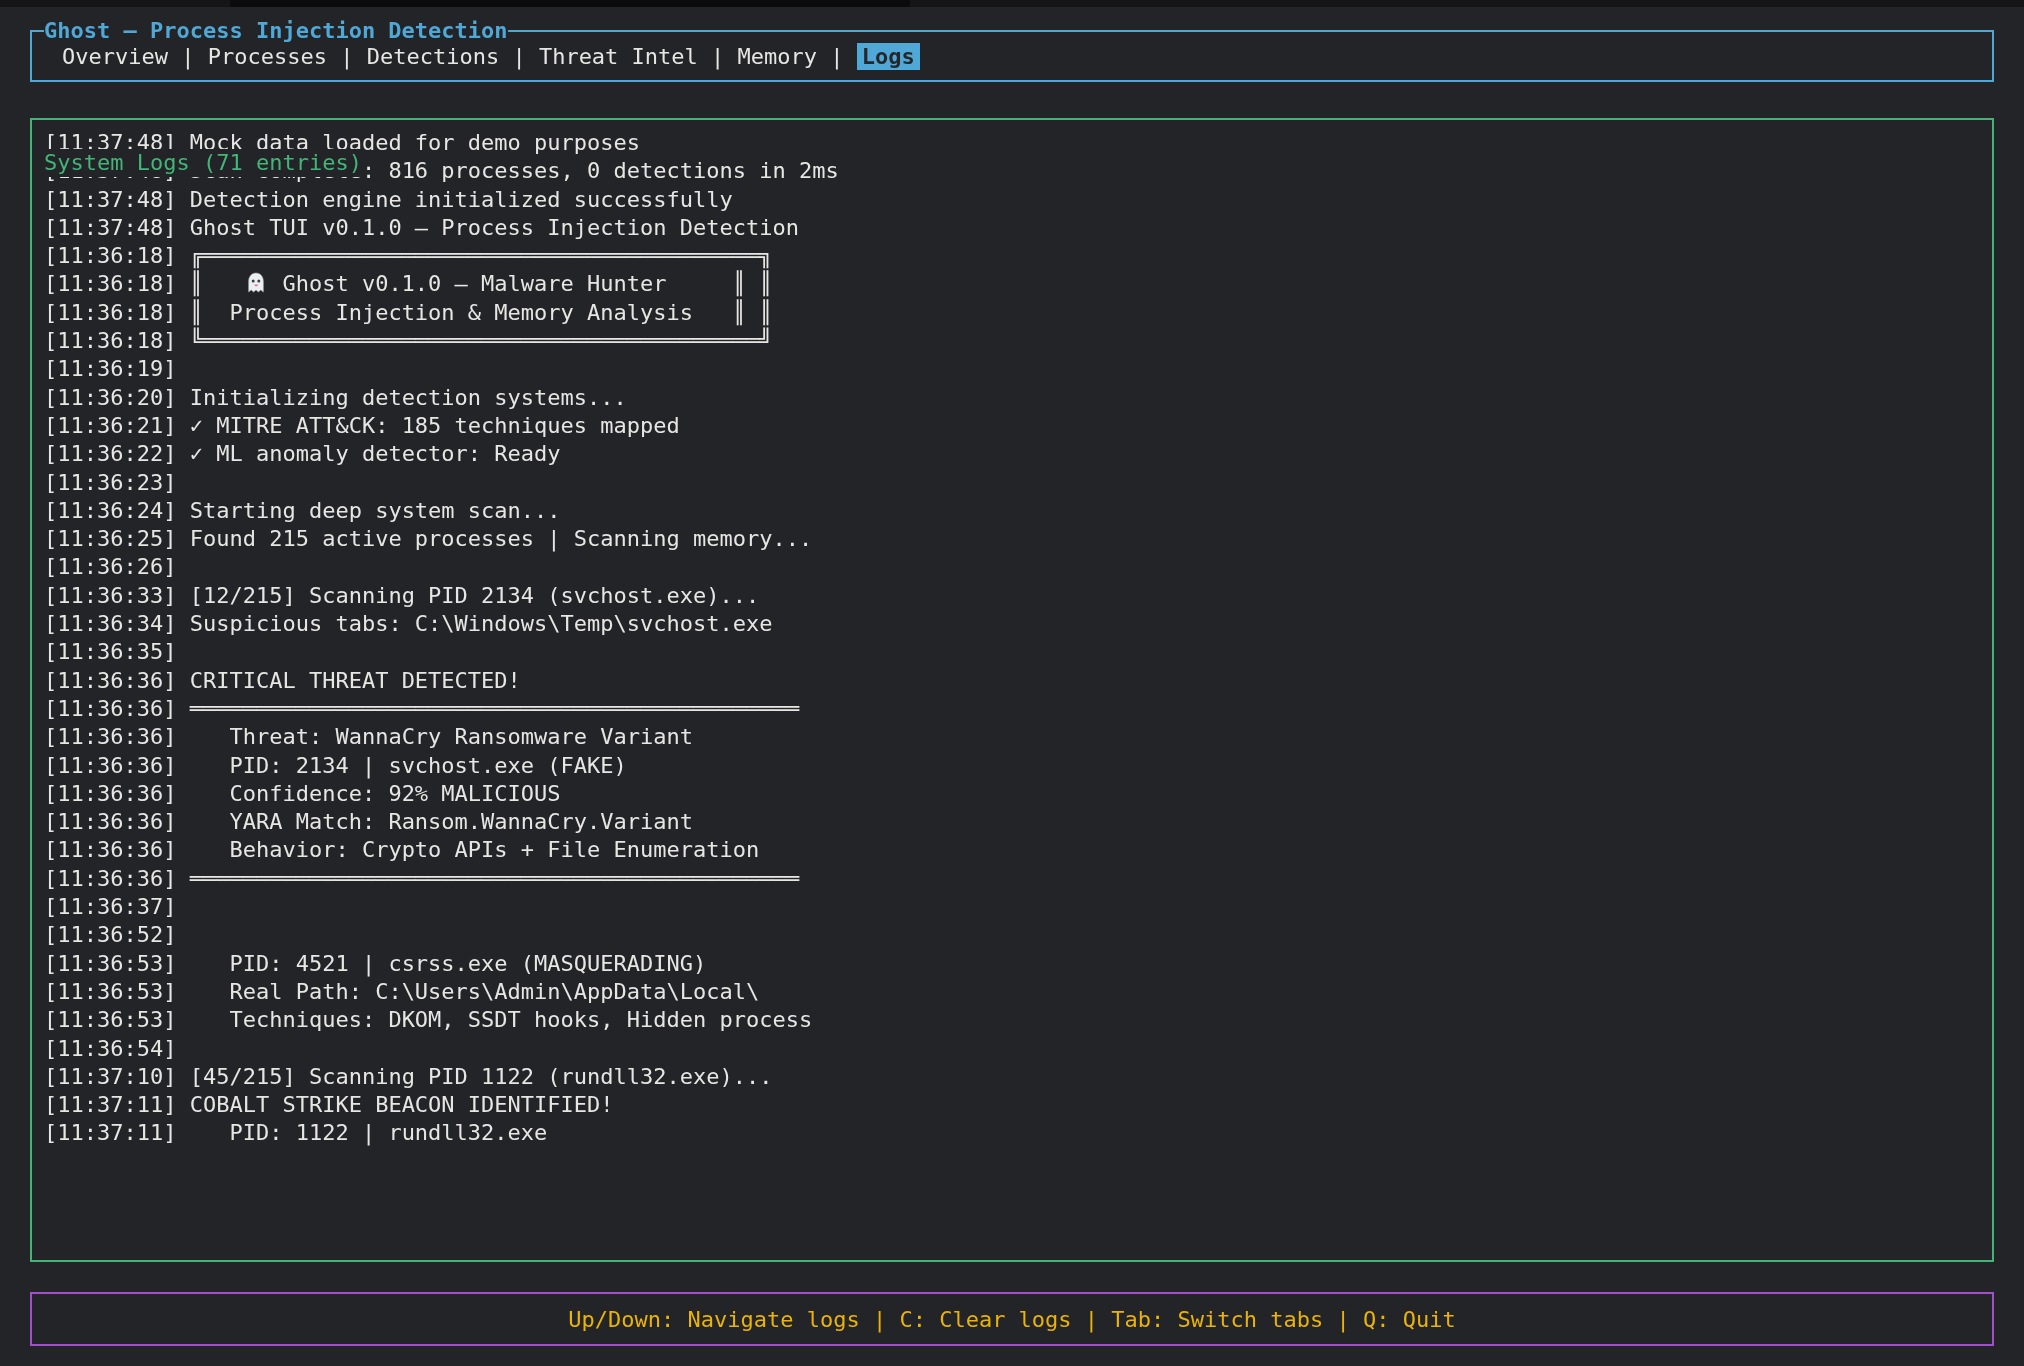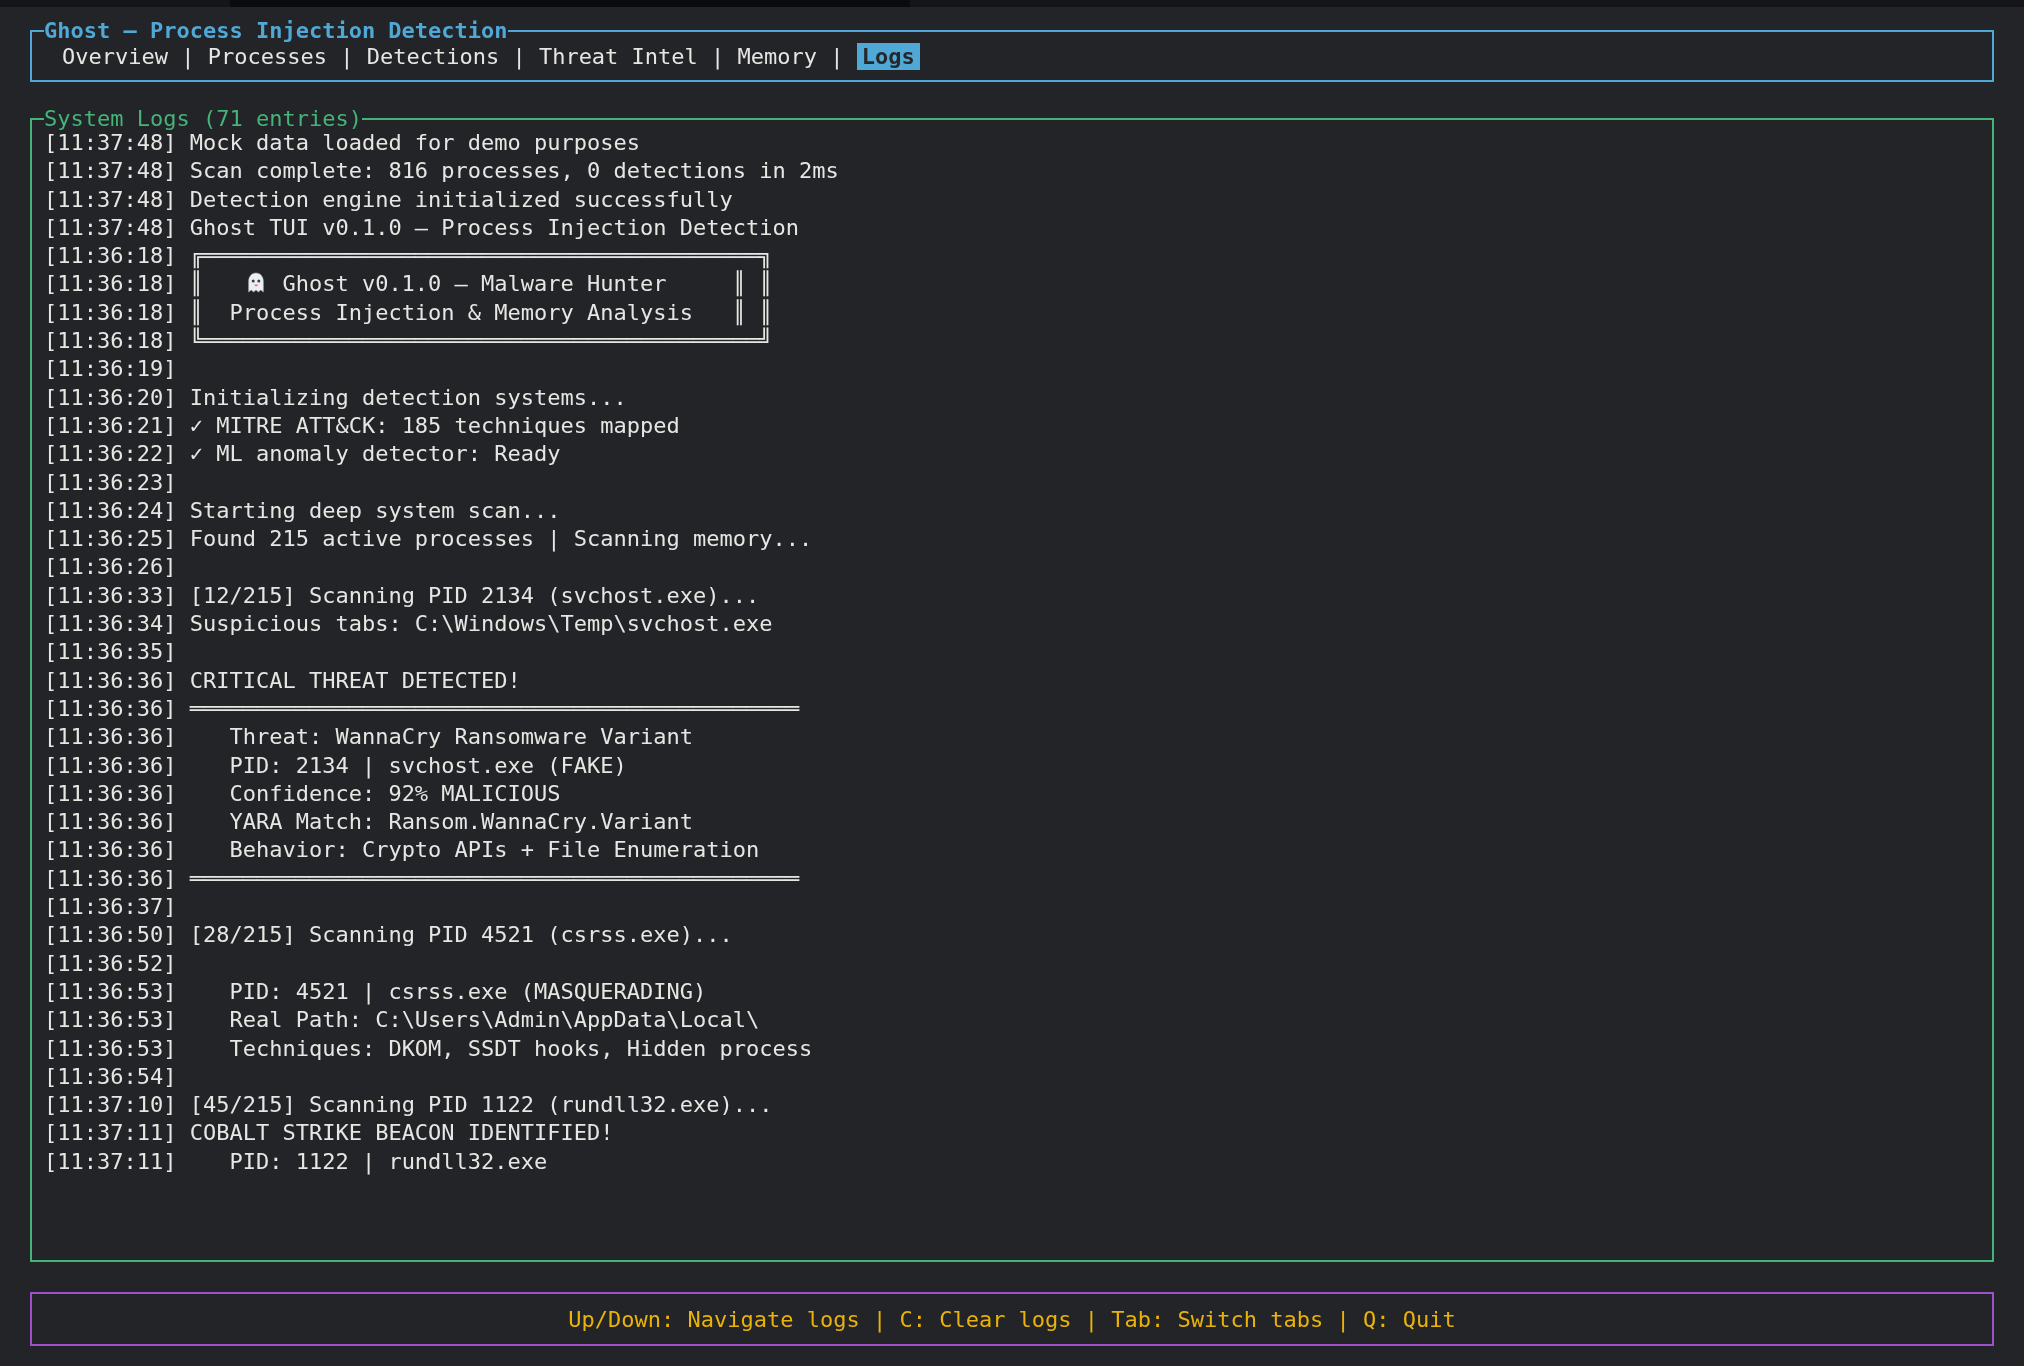--- a/index.html
+++ b/index.html
@@ -38,21 +38,21 @@
     padding-left: 30px; font-size: 22px; white-space: pre;
   }
   .tab { color: #e6e6e3; white-space: pre; }
   .tab.active {
     background: #4fa8d6; color: #26272b; font-weight: bold;
     padding: 1px 5px;
   }
   .tab-sep { color: #e6e6e3; white-space: pre; }
   
   .logs-panel { top: 118px; height: 1144px; border-color: #44b478; }
-  .logs-panel .panel-title { color: #44b478; }
+  .logs-panel .panel-title { color: #44b478; margin-top: 44px; }
   .log-lines { padding: 9px 0 8px 12px; }
   .log-line {
     height: 28.3px; line-height: 28.3px;
     font-size: 22px; white-space: pre;
     color: #e6e6e3;
   }
   .log-time { white-space: pre; }
   .log-msg { white-space: pre; }
   .ghost-icon {
     display: inline-block; width: 2ch; height: 24px;
@@ -107,21 +107,20 @@
       <div class="log-line"><span class="log-time">[11:36:35] </span><span class="log-msg"></span></div>
       <div class="log-line"><span class="log-time">[11:36:36] </span><span class="log-msg">CRITICAL THREAT DETECTED!</span></div>
       <div class="log-line"><span class="log-time">[11:36:36] </span><span class="log-msg">══════════════════════════════════════════════</span></div>
       <div class="log-line"><span class="log-time">[11:36:36] </span><span class="log-msg">   Threat: WannaCry Ransomware Variant</span></div>
       <div class="log-line"><span class="log-time">[11:36:36] </span><span class="log-msg">   PID: 2134 | svchost.exe (FAKE)</span></div>
       <div class="log-line"><span class="log-time">[11:36:36] </span><span class="log-msg">   Confidence: 92% MALICIOUS</span></div>
       <div class="log-line"><span class="log-time">[11:36:36] </span><span class="log-msg">   YARA Match: Ransom.WannaCry.Variant</span></div>
       <div class="log-line"><span class="log-time">[11:36:36] </span><span class="log-msg">   Behavior: Crypto APIs + File Enumeration</span></div>
       <div class="log-line"><span class="log-time">[11:36:36] </span><span class="log-msg">══════════════════════════════════════════════</span></div>
       <div class="log-line"><span class="log-time">[11:36:37] </span><span class="log-msg"></span></div>
-      <div class="log-line"><span class="log-time">[11:36:50] </span><span class="log-msg">[28/215] Scanning PID 4521 (csrss.exe)...</span></div>
       <div class="log-line"><span class="log-time">[11:36:52] </span><span class="log-msg"></span></div>
       <div class="log-line"><span class="log-time">[11:36:53] </span><span class="log-msg">   PID: 4521 | csrss.exe (MASQUERADING)</span></div>
       <div class="log-line"><span class="log-time">[11:36:53] </span><span class="log-msg">   Real Path: C:\Users\Admin\AppData\Local\</span></div>
       <div class="log-line"><span class="log-time">[11:36:53] </span><span class="log-msg">   Techniques: DKOM, SSDT hooks, Hidden process</span></div>
       <div class="log-line"><span class="log-time">[11:36:54] </span><span class="log-msg"></span></div>
       <div class="log-line"><span class="log-time">[11:37:10] </span><span class="log-msg">[45/215] Scanning PID 1122 (rundll32.exe)...</span></div>
       <div class="log-line"><span class="log-time">[11:37:11] </span><span class="log-msg">COBALT STRIKE BEACON IDENTIFIED!</span></div>
       <div class="log-line"><span class="log-time">[11:37:11] </span><span class="log-msg">   PID: 1122 | rundll32.exe</span></div>
     </div>
 </div>

